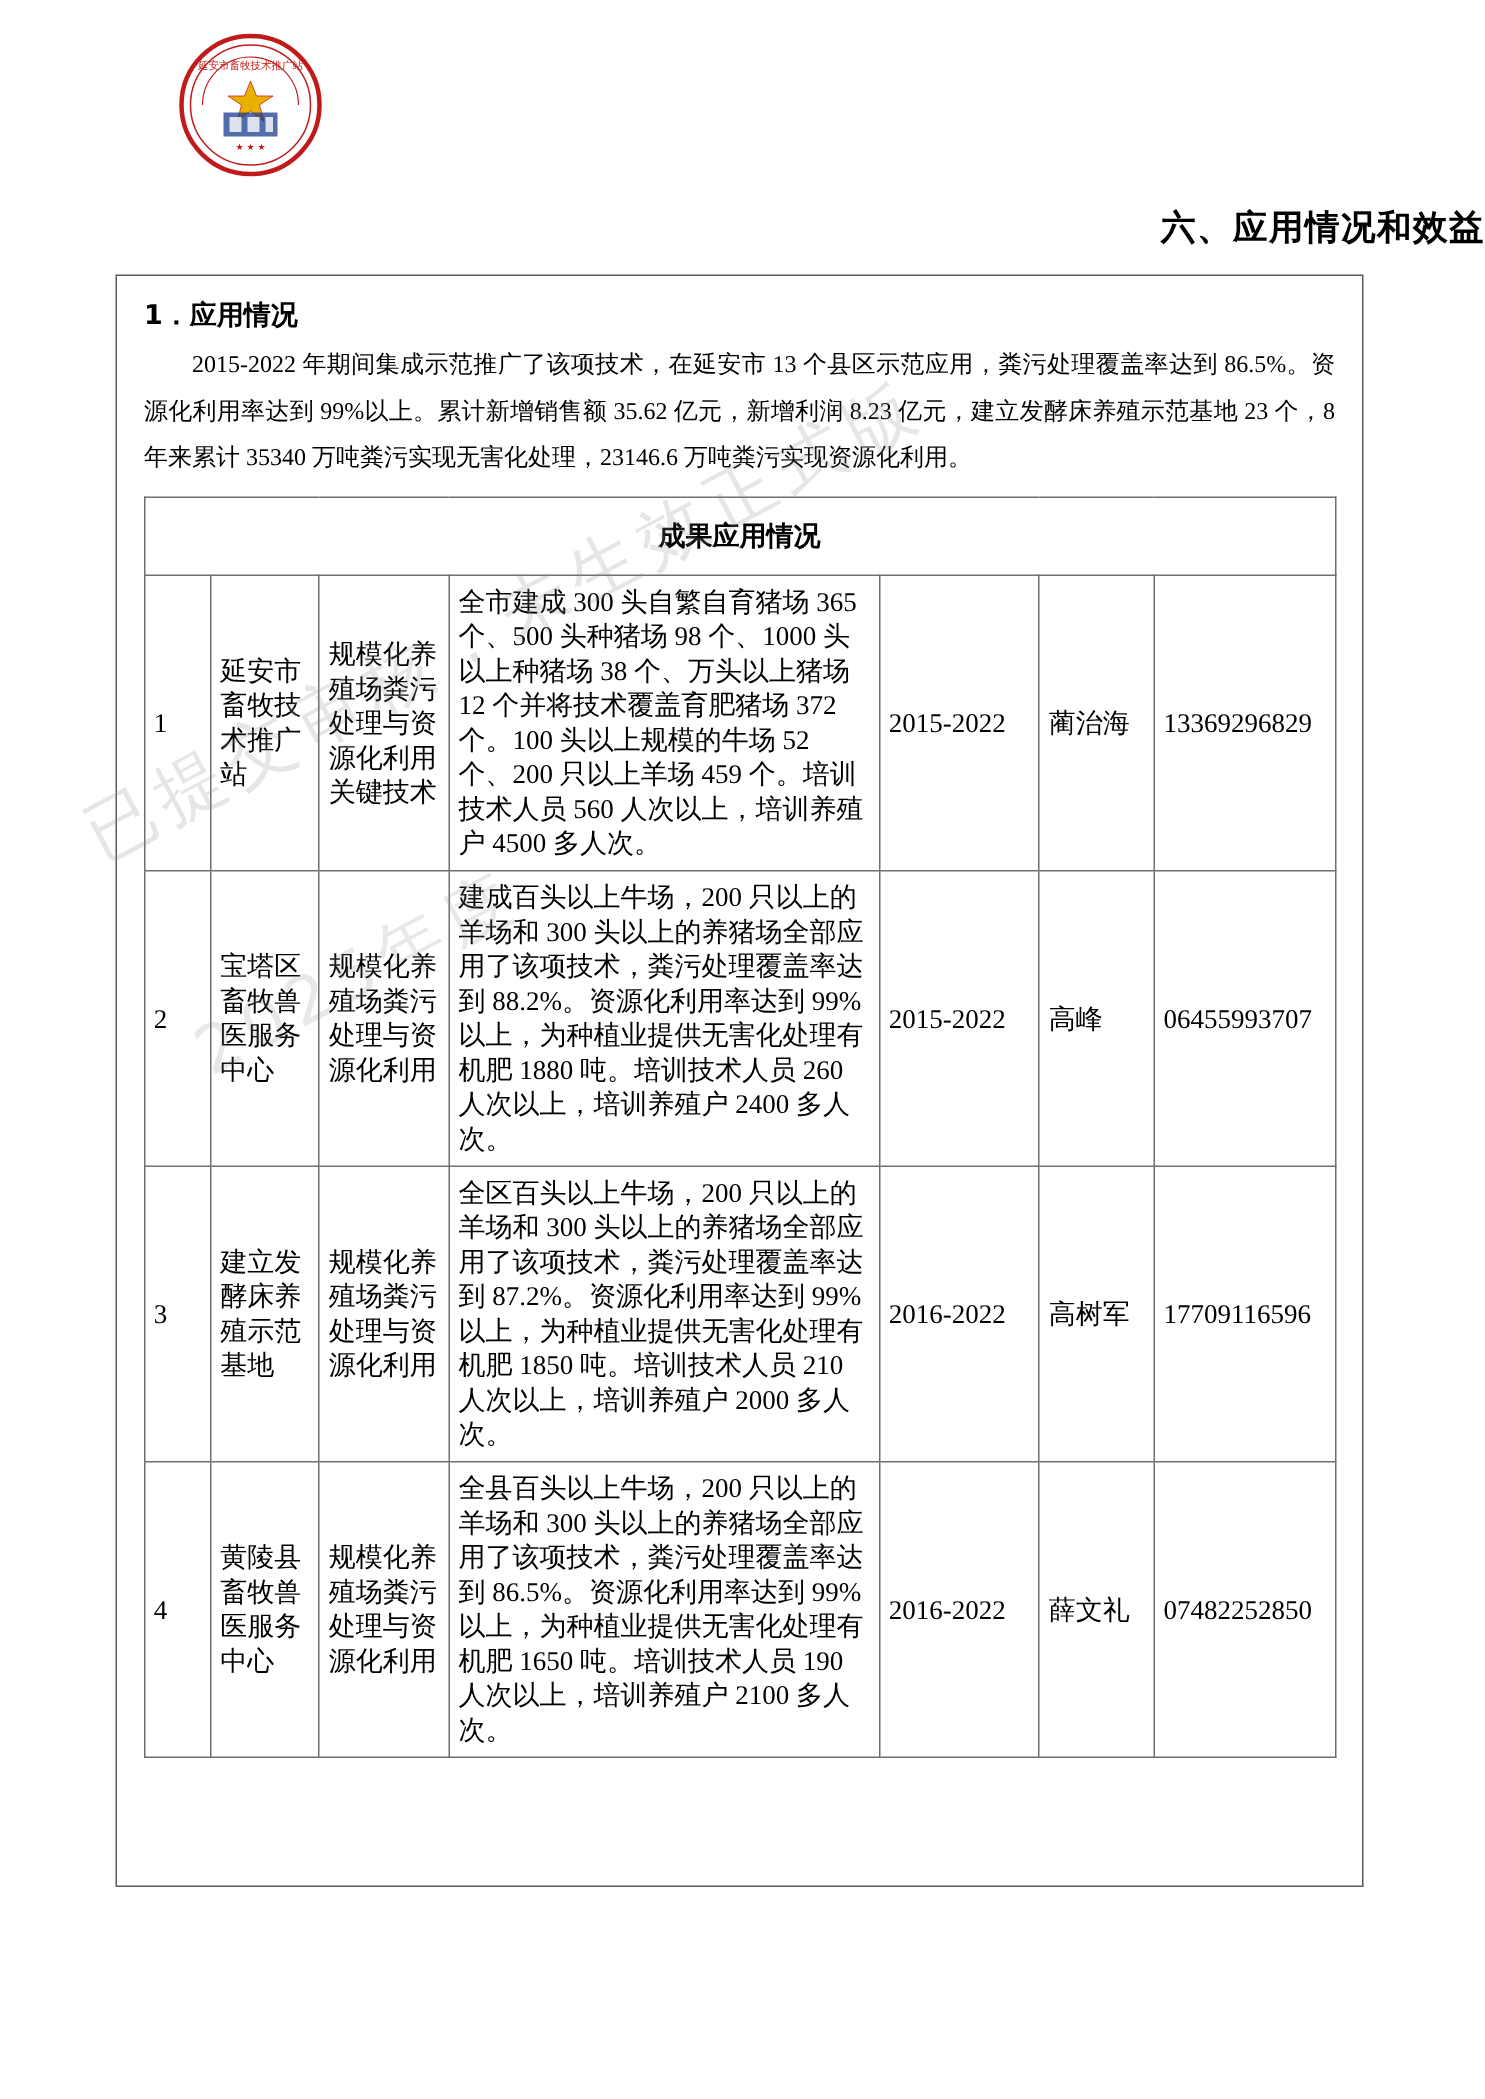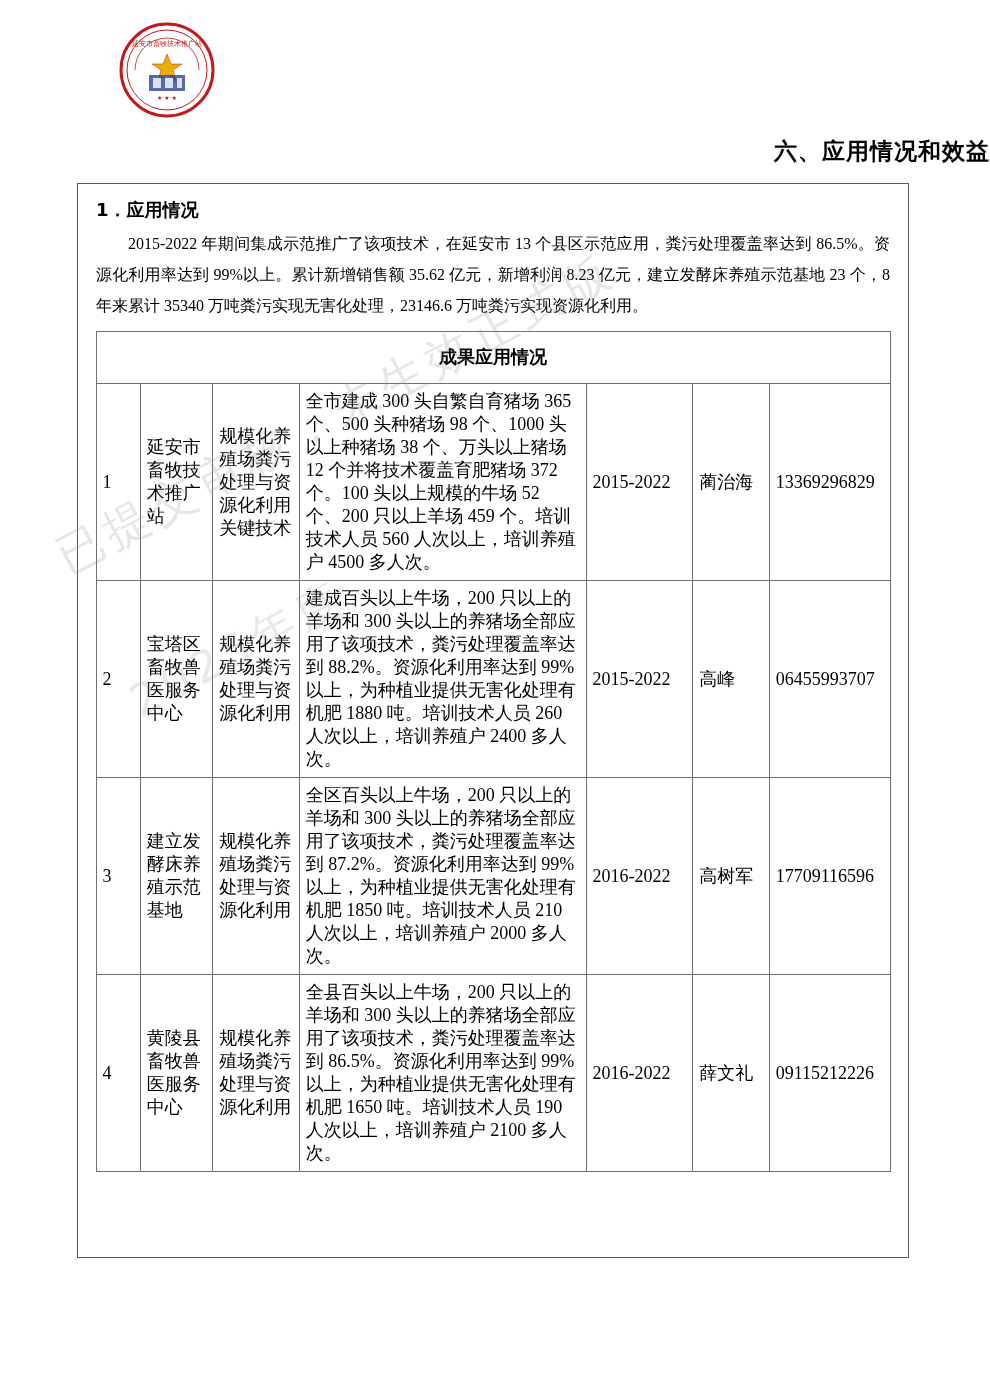--- a/index.html
+++ b/index.html
@@ -209,21 +209,21 @@
           <td>17709116596</td>
         </tr>
 
         <tr>
           <td>4</td>
           <td class="cell-block">黄陵县畜牧兽医服务中心</td>
           <td class="cell-block">规模化养殖场粪污处理与资源化利用</td>
           <td class="obj-cell">全县百头以上牛场，200 只以上的羊场和 300 头以上的养猪场全部应用了该项技术，粪污处理覆盖率达到 86.5%。资源化利用率达到 99%以上，为种植业提供无害化处理有机肥 1650 吨。培训技术人员 190 人次以上，培训养殖户 2100 多人次。</td>
           <td>2016-2022</td>
           <td>薛文礼</td>
-          <td>09115212226</td>
+          <td>07482252850</td>
         </tr>
       </tbody>
     </table>
   </div>
 
   <div class="watermark">已提交审核，未生效正式版</div>
   <div class="wm2">2025年度</div>
 
 </div>
 

